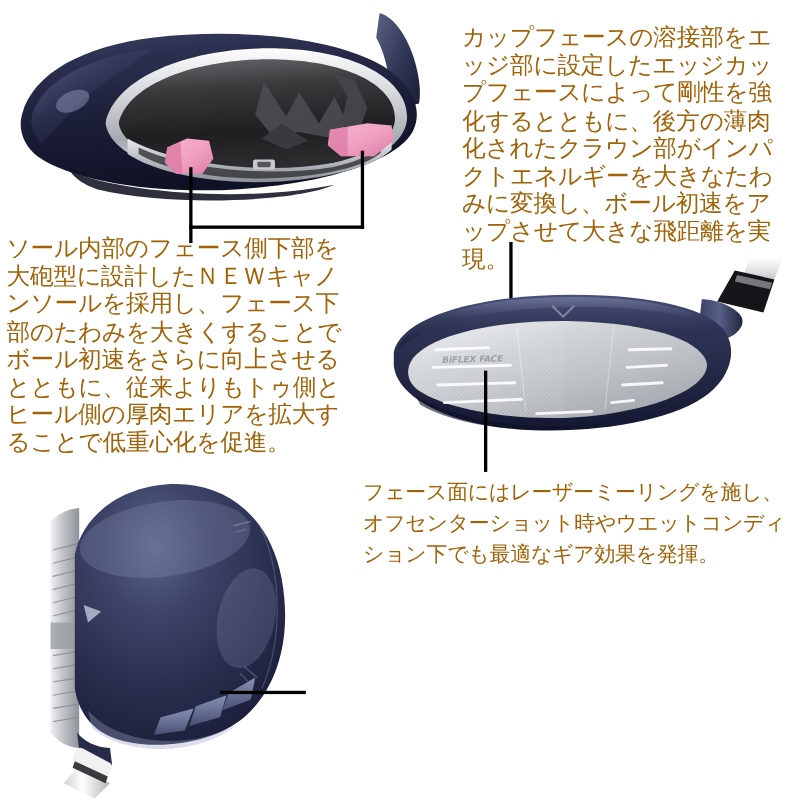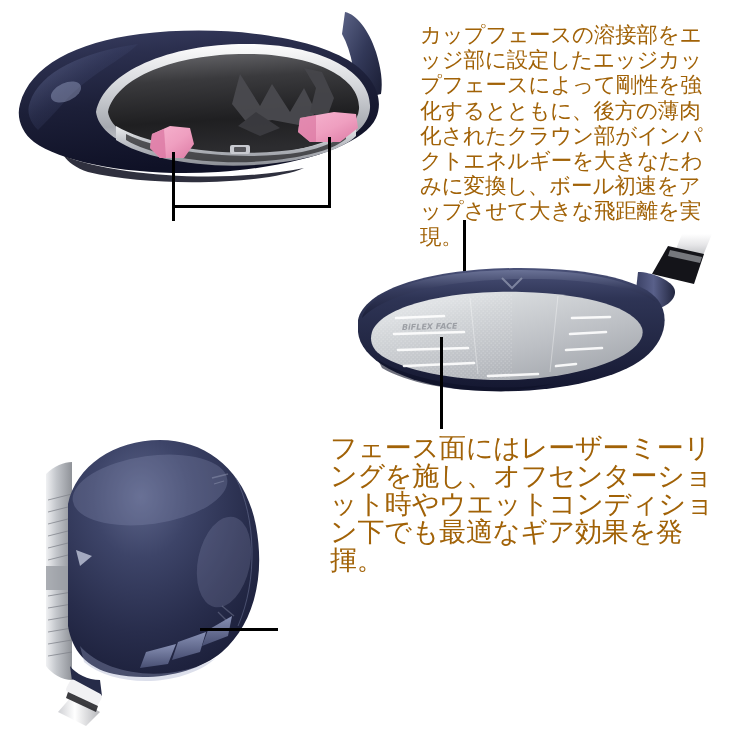--- a/index.html
+++ b/index.html
@@ -38,21 +38,21 @@
     left: 6px;
     top: 214px;
     width: 310px;
     font-size: 21.5px;
     line-height: 25.2px;
   }
   .tb-midright {
     left: 330px;
     top: 434px;
     width: 396px;
-    font-size: 27px;
+    font-size: 19px;
     line-height: 28px;
   }
   .tb-bottomright {
     left: 286px;
     top: 550px;
     width: 442px;
     font-size: 20.5px;
     line-height: 27.5px;
   }
 
@@ -169,20 +169,21 @@
       <path d="M60 148 C110 168 220 176 300 160 C264 176 150 180 84 164
                C72 160 64 154 60 148 Z" fill="#0b0c1c" opacity="0.85"></path>
     </svg>
   </div>
 
   <div class="leader leader-v" style="left:172px; top:152px; height:56px;"></div>
   <div class="leader leader-v" style="left:328px; top:137px; height:71px;"></div>
   <div class="leader leader-h" style="left:172px; top:205px; width:159px;"></div>
   <div class="leader leader-v" style="left:172px; top:205px; height:16px;"></div>
 
+  <div class="textblock tb-left">ソール内部のフェース側下部を大砲型に設計したＮＥＷキャノンソールを採用し、フェース下部のたわみを大きくすることでボール初速をさらに向上させるとともに、従来よりもトゥ側とヒール側の厚肉エリアを拡大することで低重心化を促進。</div>
 
   <div class="textblock tb-topright">カップフェースの溶接部をエッジ部に設定したエッジカップフェースによって剛性を強化するとともに、後方の薄肉化されたクラウン部がインパクトエネルギーを大きなたわみに変換し、ボール初速をアップさせて大きな飛距離を実現。</div>
 
   <div class="leader leader-v" style="left:463px; top:220px; height:72px;"></div>
 
   <div class="club" style="left:352px; top:232px; width:378px; height:192px;">
     <svg width="378" height="192" viewBox="0 0 378 192" xmlns="http://www.w3.org/2000/svg">
       <defs>
         <linearGradient id="navyRim2" x1="0" y1="0" x2="0" y2="1">
           <stop offset="0%" stop-color="#4a5178"></stop>

